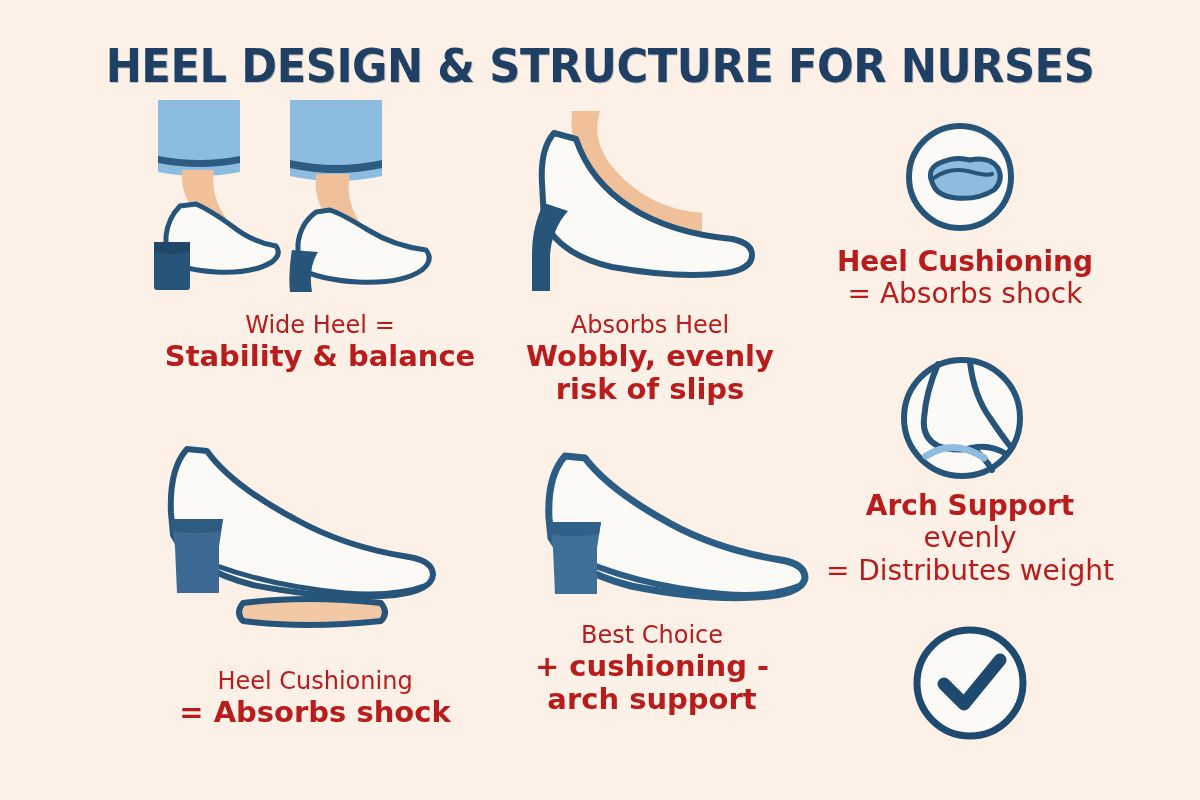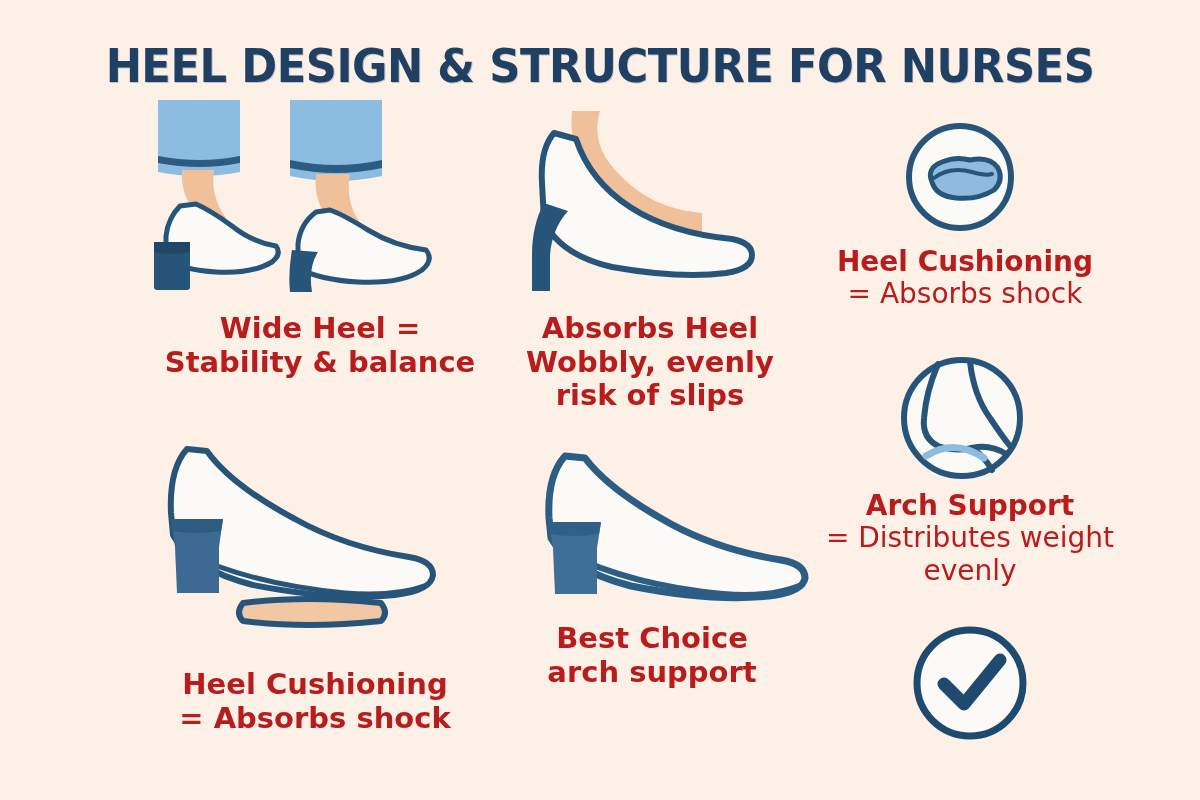--- a/index.html
+++ b/index.html
@@ -26,21 +26,21 @@
   }
 
   
   .panel{position:absolute;}
   .cap{
     text-align:center;
     font-family:"DejaVu Sans",sans-serif;
     color:#b91c1c;
     line-height:1.16;
   }
-  .cap .hd{font-weight:bold;font-size:29px;display:block;}
+  .cap .hd{font-weight:normal;font-size:24px;display:block;}
   .cap .sub{font-weight:bold;font-size:29px;display:block;}
 
   .icon-cap .hd{font-weight:bold;font-size:28px;}
   .icon-cap .sub{font-weight:normal;font-size:28px;}
 
   svg{display:block;overflow:visible;}
 
   
   .circ{position:absolute;}
 </style>
@@ -133,20 +133,21 @@
       <path d="M40 16 Q22 36 24 78 L26 98 Q44 130 106 146 Q186 162 244 156
                Q278 152 280 138 Q280 124 256 120 Q194 110 146 84 Q84 50 60 18 Z" fill="#FBFAF7" stroke="#2B5D85" stroke-width="7" stroke-linejoin="round"></path>
       <path d="M38 112 Q108 146 198 154 Q244 158 274 146" fill="none" stroke="#2B5D85" stroke-width="6" stroke-linecap="round"></path>
       <path d="M24 82 L76 82 L72 108 L72 154 L30 154 L28 108 Z" fill="#3F6E96"></path>
       <path d="M24 82 L76 82 L74 94 Q48 98 25 94 Z" fill="#30608A"></path>
     </svg>
   </div>
 
   <div class="panel cap" style="left:492px;top:622px;width:320px;">
     <span class="hd">Best Choice</span>
+    <span class="sub">+ cushioning -</span>
     <span class="sub">arch support</span>
   </div>
 
   <div class="circ" style="left:898px;top:122px;width:130px;height:110px;">
     <svg width="130" height="110" viewBox="0 0 130 110">
       <circle cx="62" cy="55" r="51" fill="#FBFAF7" stroke="#27557A" stroke-width="6"></circle>
       <path d="M34 60 Q28 46 44 40 Q58 34 72 38 Q92 34 100 46 Q106 58 96 68
                Q80 78 58 76 Q38 74 34 60 Z" fill="#8FBCDE" stroke="#27557A" stroke-width="5" stroke-linejoin="round"></path>
       <path d="M36 56 Q52 44 74 50 Q88 54 94 52" fill="none" stroke="#27557A" stroke-width="4" stroke-linecap="round"></path>
     </svg>
@@ -164,22 +165,22 @@
       <path d="M40 12 Q28 40 26 66 Q24 86 40 94 Q58 100 74 96 Q92 92 108 102" fill="none" stroke="#27557A" stroke-width="6" stroke-linecap="round" stroke-linejoin="round"></path>
       <path d="M72 10 Q76 44 92 66 Q104 84 112 94" fill="none" stroke="#27557A" stroke-width="6" stroke-linecap="round"></path>
       <path d="M74 96 Q86 104 94 118" fill="none" stroke="#27557A" stroke-width="6" stroke-linecap="round"></path>
 
       <path d="M28 104 Q56 86 86 106" fill="none" stroke="#8FBCDE" stroke-width="7" stroke-linecap="round"></path>
     </svg>
   </div>
 
   <div class="panel cap icon-cap" style="left:800px;top:490px;width:340px;">
     <span class="hd">Arch Support</span>
+    <span class="sub">evenly</span>
     <span class="sub">= Distributes weight</span>
-    <span class="sub">evenly</span>
   </div>
 
   <div class="circ" style="left:908px;top:620px;width:130px;height:130px;">
     <svg width="130" height="130" viewBox="0 0 130 130">
       <circle cx="62" cy="63" r="53" fill="#FBFAF7" stroke="#1F4A70" stroke-width="7"></circle>
       <path d="M36 64 L56 84 L92 40" fill="none" stroke="#1F4A70" stroke-width="13" stroke-linecap="round" stroke-linejoin="round"></path>
     </svg>
   </div>
 
 </div>

